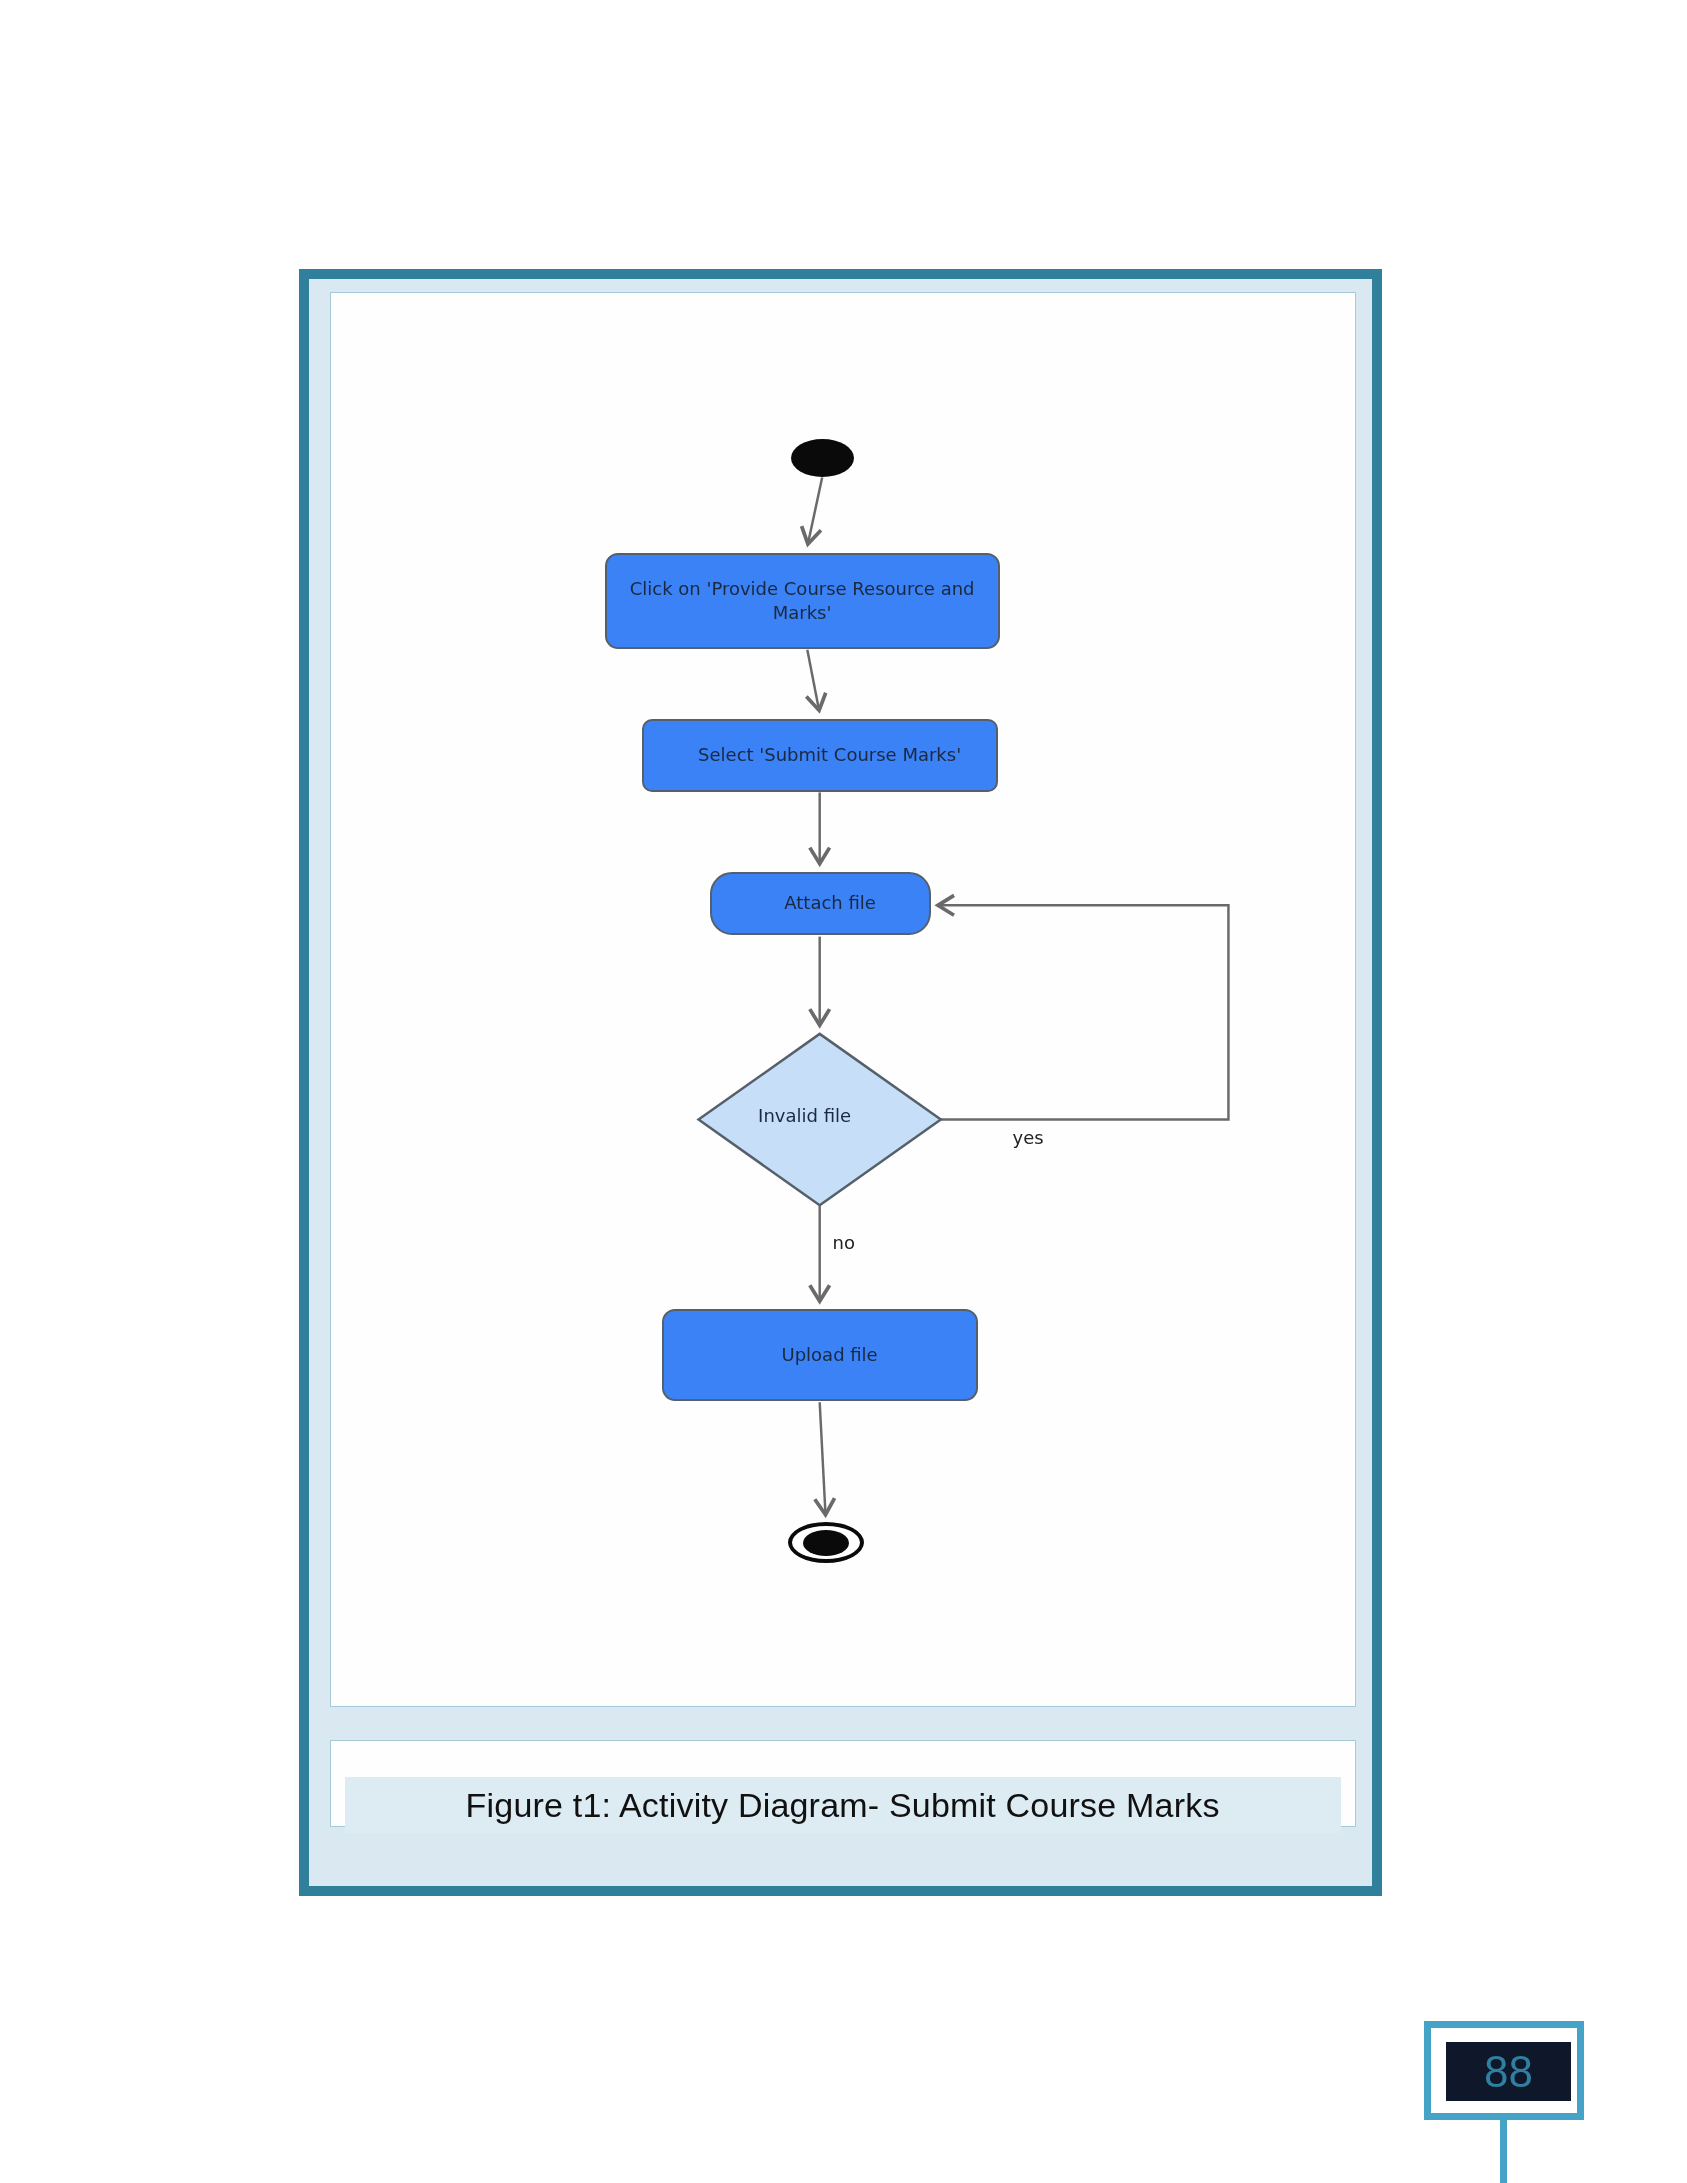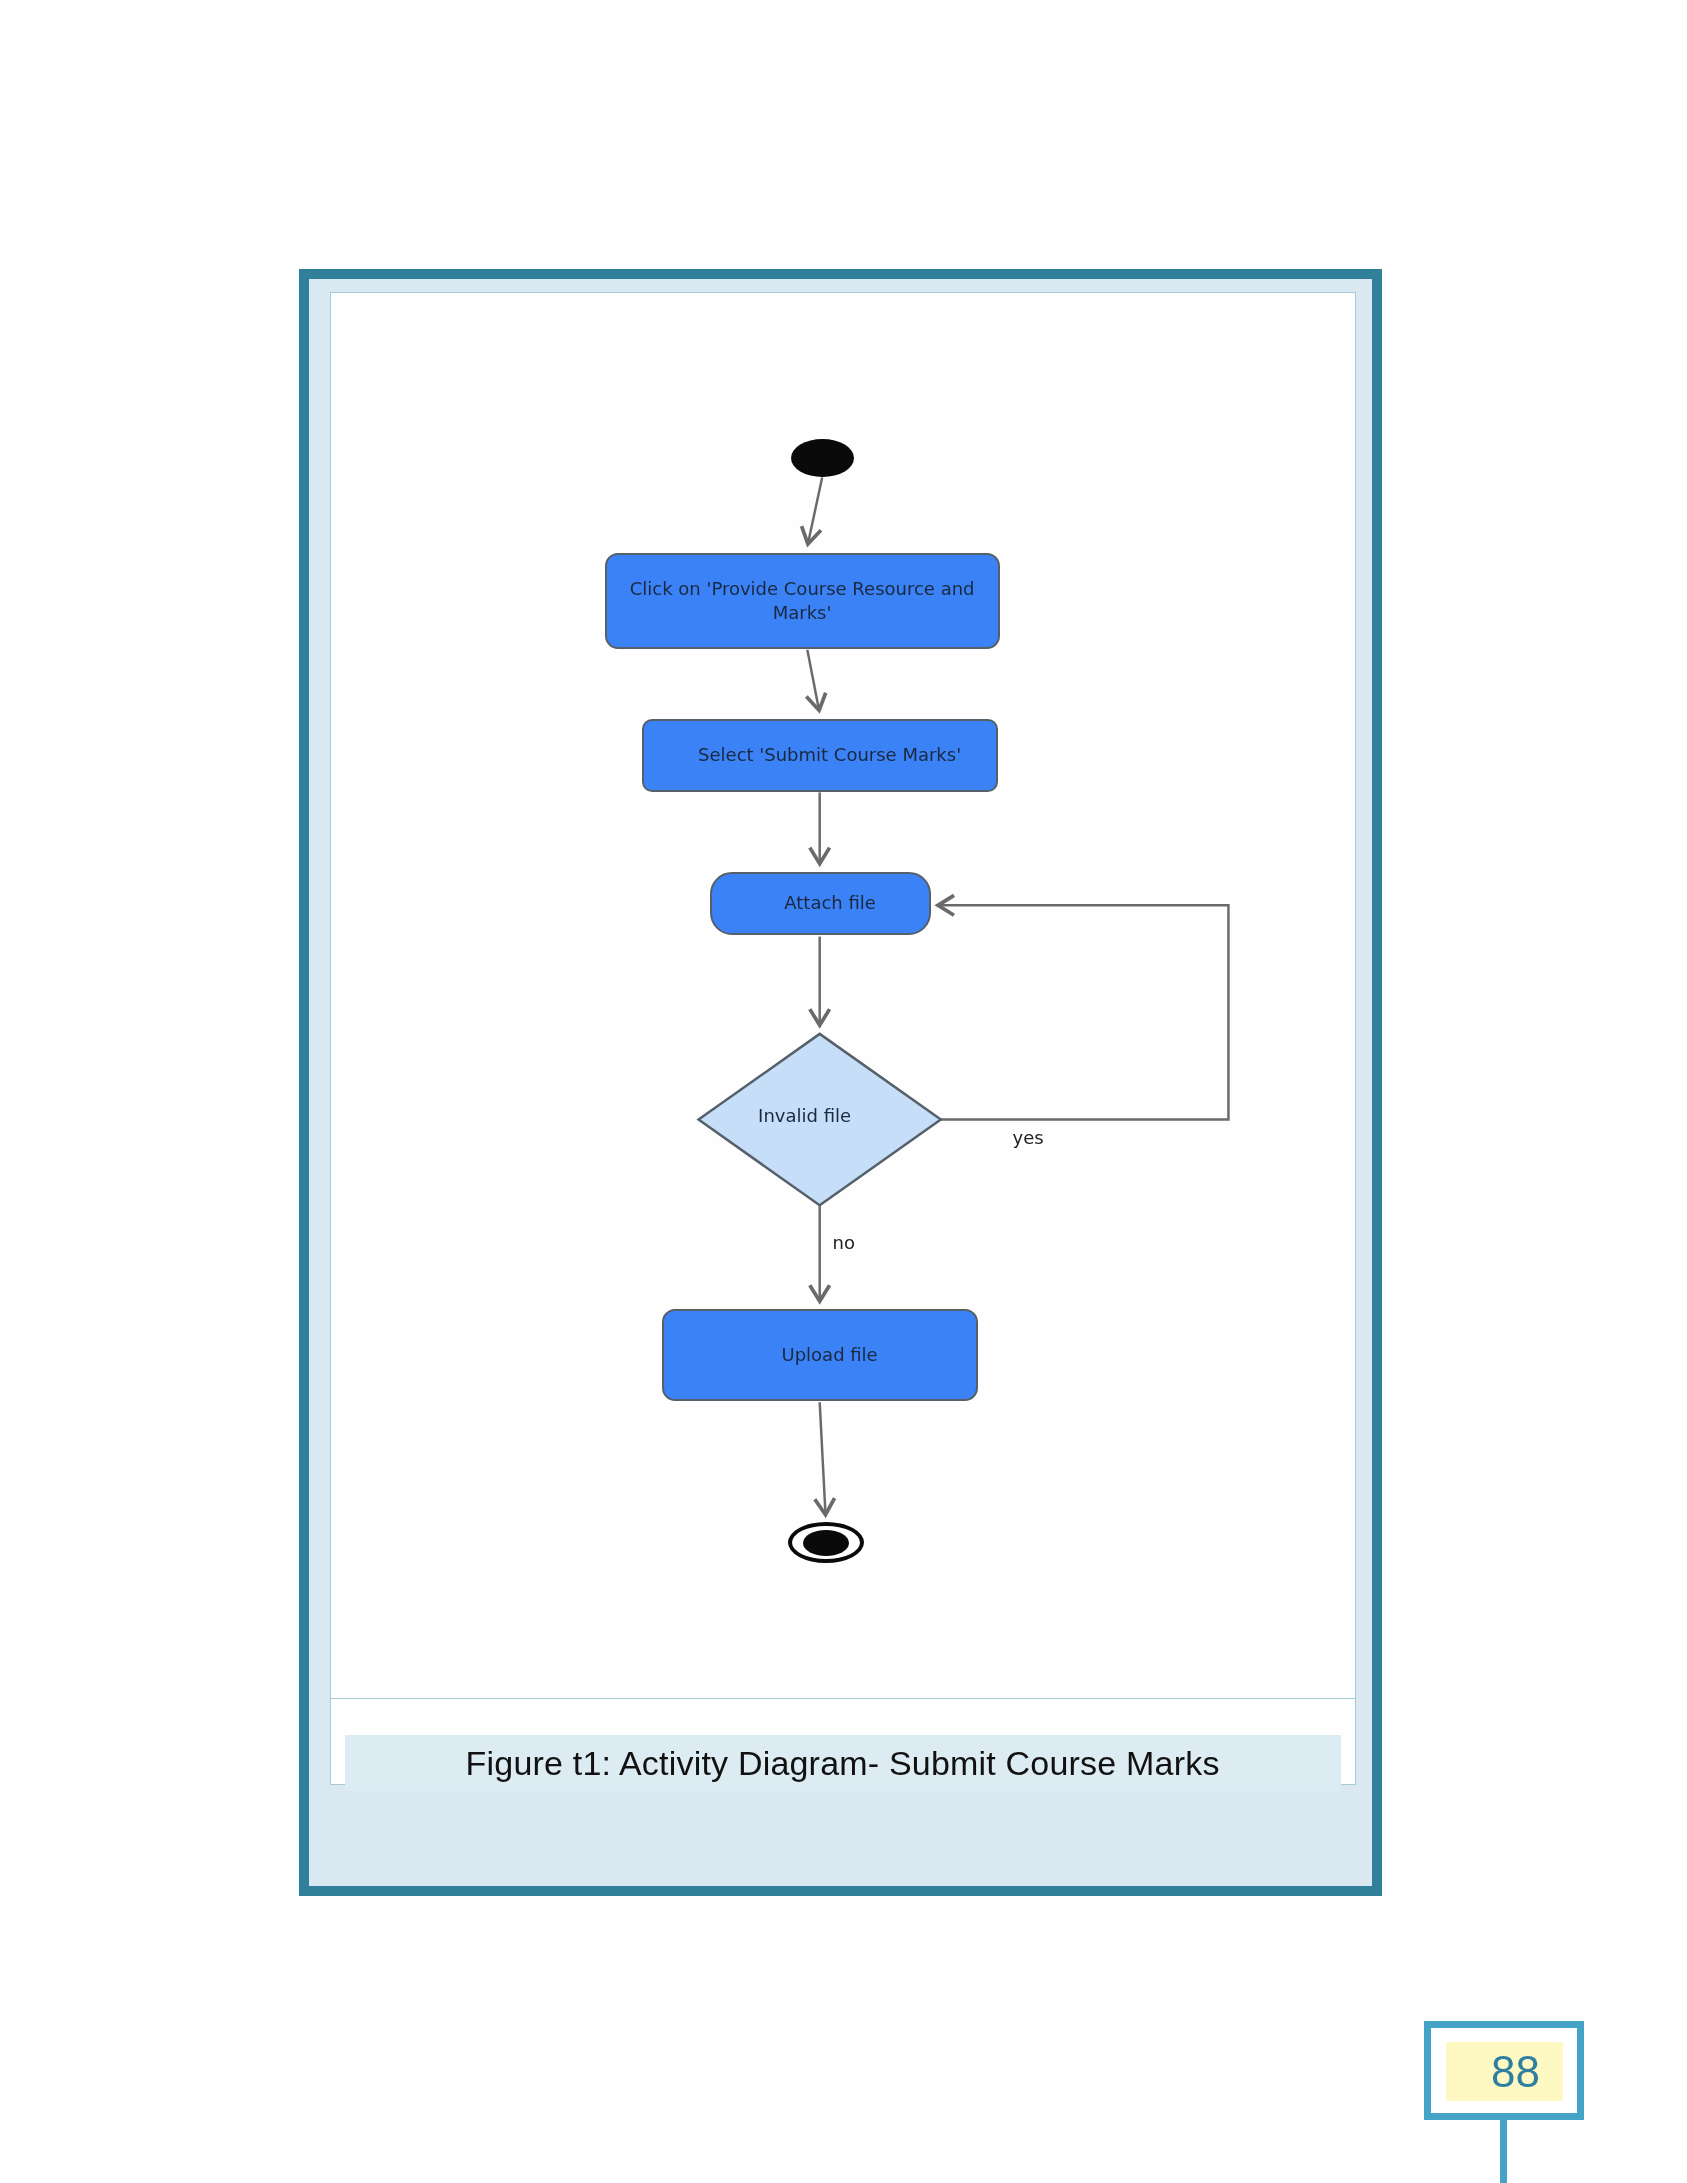--- a/index.html
+++ b/index.html
@@ -5,21 +5,21 @@
   html,body{margin:0;padding:0;background:#ffffff;}
   .page{position:relative;width:1687px;height:2183px;background:#ffffff;overflow:hidden;
         font-family:"Liberation Sans",sans-serif;}
 
   
   .frame{position:absolute;left:299px;top:269px;width:1083px;height:1627px;
          box-sizing:border-box;border:10px solid #31809B;background:#DAE9F1;}
 
   .panel{position:absolute;box-sizing:border-box;background:#FEFEFE;border:1.6px solid #A5CAD8;}
   .diagram-panel{left:20.6px;top:13px;width:1026px;height:1415px;}
-  .caption-panel{left:20.6px;top:1419px;width:1026px;height:87px;}
+  .caption-panel{left:20.6px;top:1461px;width:1026px;height:87px;}
 
   
   .caption-strip{position:absolute;left:14px;top:36px;width:996px;height:56px;
                  background:#DDEBF3;display:flex;align-items:center;justify-content:center;}
   .caption-text{font-family:"Liberation Sans",sans-serif;font-size:34px;color:#111111;
                 letter-spacing:0.2px;white-space:nowrap;}
 
   
   .edges{position:absolute;left:0;top:0;width:1026px;height:1415px;}
 
@@ -43,23 +43,23 @@
             display:flex;align-items:center;justify-content:center;}
   .end-dot{width:46px;height:26px;background:#0a0a0a;border-radius:50%;}
 
   .edge-label{position:absolute;font-family:"DejaVu Sans",sans-serif;font-size:18px;color:#222222;}
   .label-yes{left:682px;top:834px;}
   .label-no{left:494px;top:939px;margin-left:8px;}
 
   
   .pageno-box{position:absolute;left:1424px;top:2021px;width:160px;height:99px;
               box-sizing:border-box;border:7.4px solid #45A3C8;background:#ffffff;}
-  .pageno-inner{position:absolute;left:15px;top:14px;width:95px;height:59px;
-                background:#fef9c3;display:flex;align-items:center;justify-content:center;
-                font-size:44px;color:#2E7FA0;padding-left:22px;}
+  .pageno-inner{position:absolute;left:15px;top:14px;width:125px;height:59px;
+                background:#0f172a;display:flex;align-items:center;justify-content:center;
+                font-size:44px;color:#2E7FA0;}
   .pageno-stem{position:absolute;left:1500px;top:2118px;width:7.4px;height:65px;background:#45A3C8;}
 </style>
 </head>
 <body>
 
 <div class="page">
 
   <div class="frame">
 
     <div class="panel diagram-panel">

